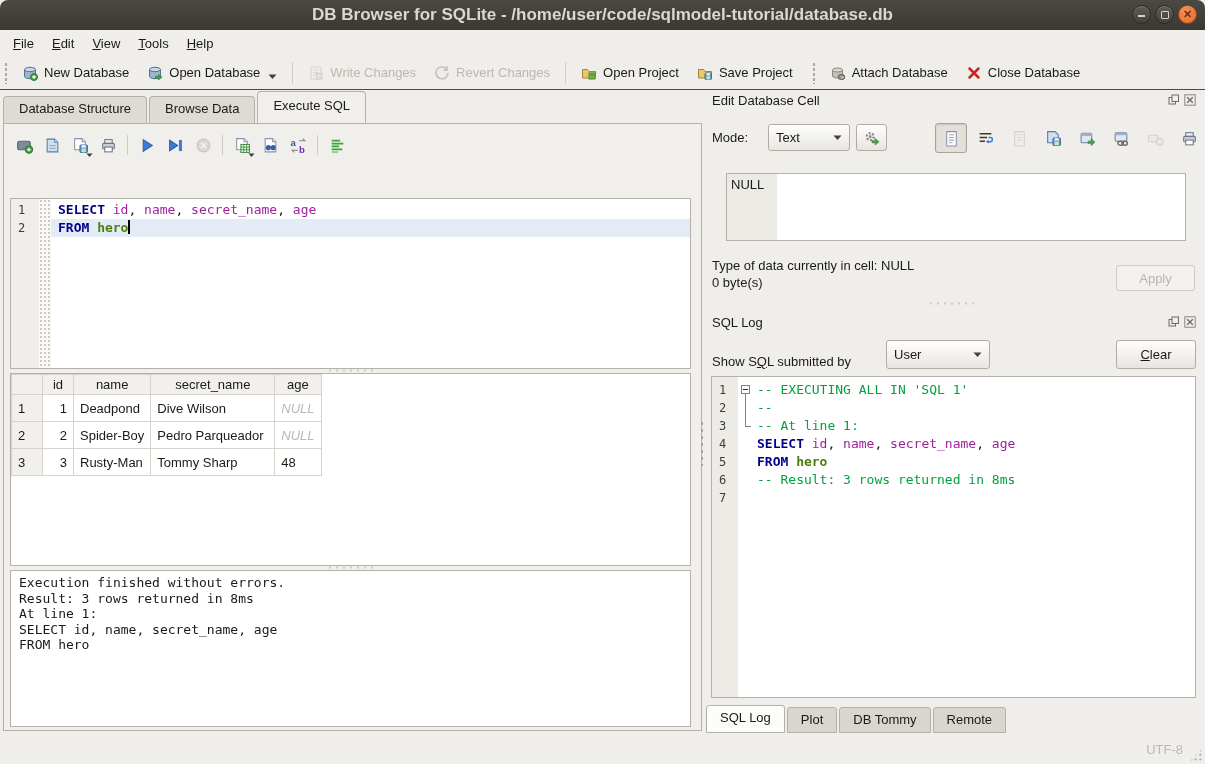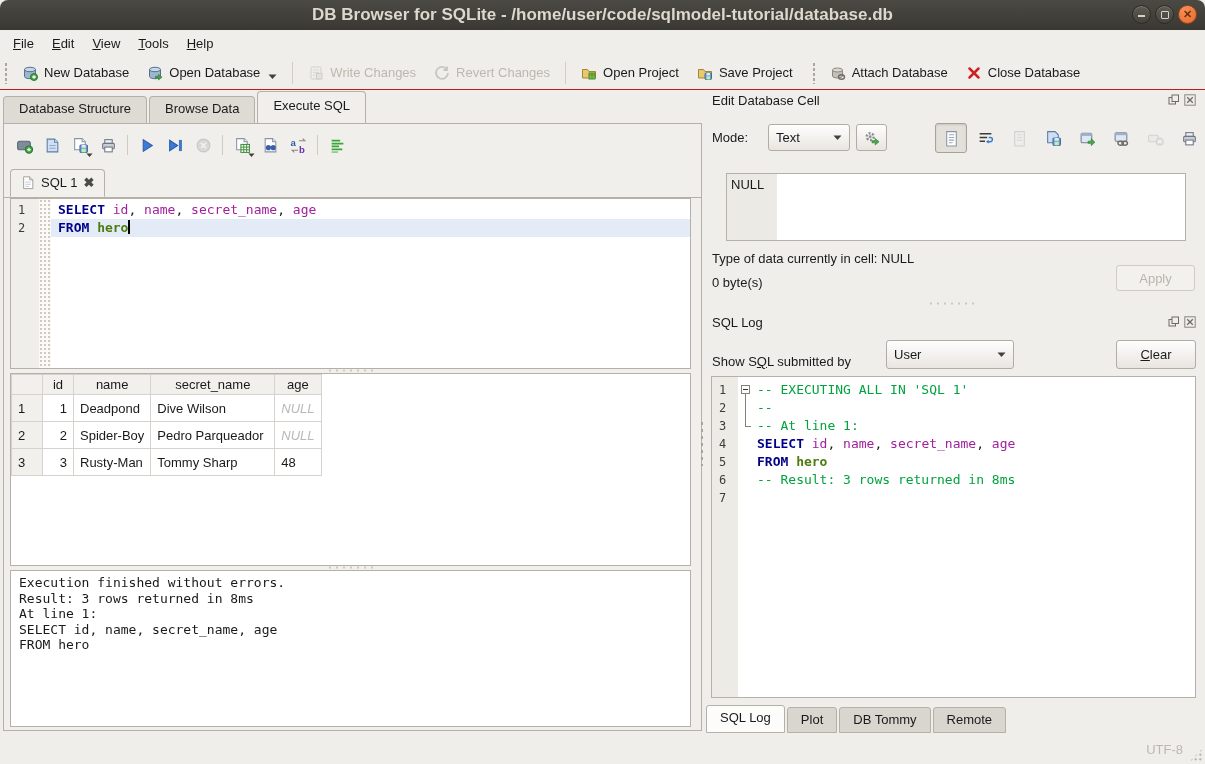--- a/index.html
+++ b/index.html
@@ -363,33 +363,20 @@
       <div class="ibtn">
           <span style="display: inline-flex;">
             <svg viewBox="0 0 16 16">
               <path d="M2.5 3.5h8M2.5 6.2h11M2.5 8.9h7M2.5 11.6h10" stroke="#3aa53a" stroke-width="1.7"></path>
               <path d="M2.5 14.2h6" stroke="#8fce8f" stroke-width="1.7"></path>
             </svg>
           </span>
         </div>
     </div>
 
-    <div class="sqltab-bar">
-      <div class="stab">
-        <span style="display: inline-flex;">
-            <svg viewBox="0 0 16 16">
-              <path d="M3 1.5h7l3.5 3.5V15H3z" fill="#fff" stroke="#9a958d"></path>
-              <path d="M10 1.5V5h3.5" fill="#eceae5" stroke="#9a958d"></path>
-              <path d="M5 7.5h6M5 10h6M5 12.5h4" stroke="#b8c4d4"></path>
-            </svg>
-          </span>
-        <span>SQL 1</span>
-        <span class="xclose">✖</span>
-      </div>
-    </div>
 
     <div class="editor">
       <div class="ed-gutter-bg"></div>
       <div class="ed-fold-bg"></div>
       <div class="ed-gutter" id="editor-gutter">
           <div class="lnum">1</div>
           <div class="lnum">2</div>
         </div>
       <div class="ed-code" id="editor-lines">
           <div class="crow"><span class="tk-kw">SELECT</span><span class="tk-pl"> </span><span class="tk-id">id</span><span class="tk-pl">, </span><span class="tk-id">name</span><span class="tk-pl">, </span><span class="tk-id">secret_name</span><span class="tk-pl">, </span><span class="tk-id">age</span></div>
@@ -564,21 +551,21 @@
           </svg>
         </span>
       </div>
   </div>
 
   <div class="cell-editbox">
     <div class="nullcol"></div>
     <div class="cellval">NULL</div>
   </div>
 
-  <div style="position:absolute;left:6px;top:161px;text-align:right;" class="label">Type of data currently in cell: NULL</div>
+  <div style="position:absolute;left:6px;top:168px;text-align:right;" class="label">Type of data currently in cell: NULL</div>
   <div style="position:absolute;left:6px;top:185px;" class="label">0 byte(s)</div>
   <div class="pbtn disabled" style="position:absolute;right:4px;top:175px;width:79px;height:26px;">
     <span>Apply</span>
   </div>
 
   <div class="hsplit" style="top:211px;left:223px;"></div>
 
   <div class="dock-title" style="top:225px;">SQL Log</div>
   <div class="dock-icons" style="top:225px;">
     <span class="dicon" style="display: inline-flex;">
@@ -589,21 +576,21 @@
       </span>
     <span class="dicon" style="display: inline-flex;">
         <svg viewBox="0 0 12 12">
           <rect x="0.8" y="0.8" width="10.4" height="10.4" fill="none" stroke="#8a867e"></rect>
           <path d="M3.2 3.2l5.6 5.6M8.8 3.2L3.2 8.8" stroke="#6f6b64" stroke-width="1.3"></path>
         </svg>
       </span>
   </div>
 
   <div style="position:absolute;left:6px;top:264px;" class="label">Show S<u>Q</u>L submitted by</div>
-  <div class="combo" style="position:absolute;left:180px;top:250px;width:128px;height:29px;gap:26px;">
+  <div class="combo" style="position:absolute;left:180px;top:250px;width:104px;height:29px;gap:26px;">
     <span class="cv">User</span>
     <span style="display: inline-flex;">
         <svg viewBox="0 0 9 6">
           <path d="M0.5 0.5L4.5 5L8.5 0.5z" fill="#44403a"></path>
         </svg>
       </span>
   </div>
   <div class="pbtn" style="position:absolute;right:3px;top:250px;width:80px;height:29px;">
     <span><u>C</u>lear</span>
   </div>

